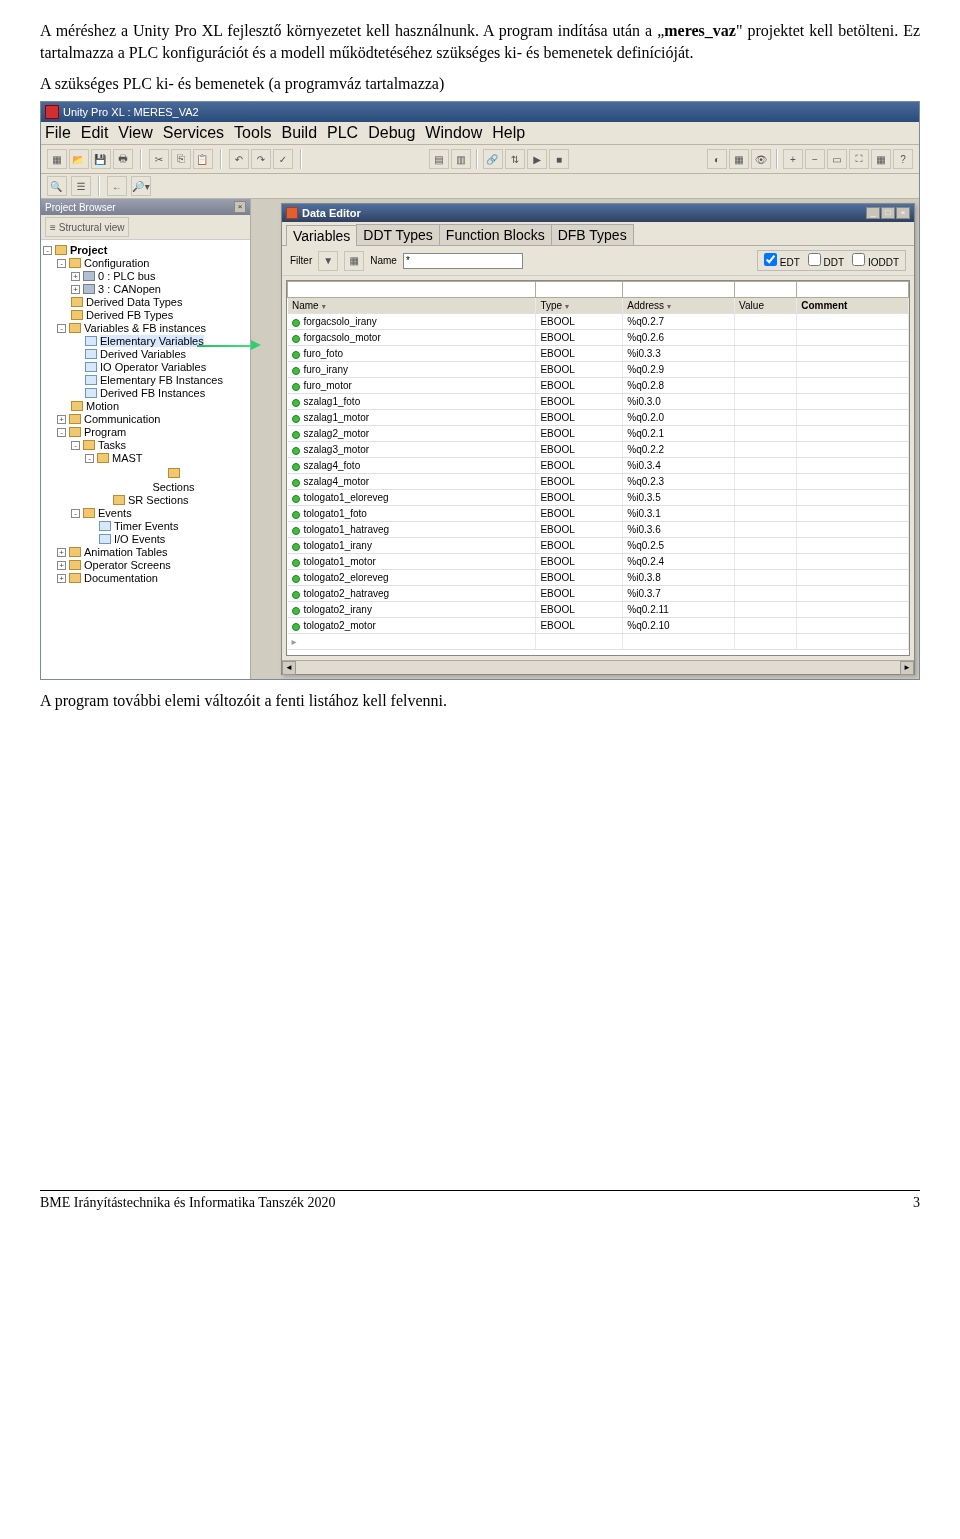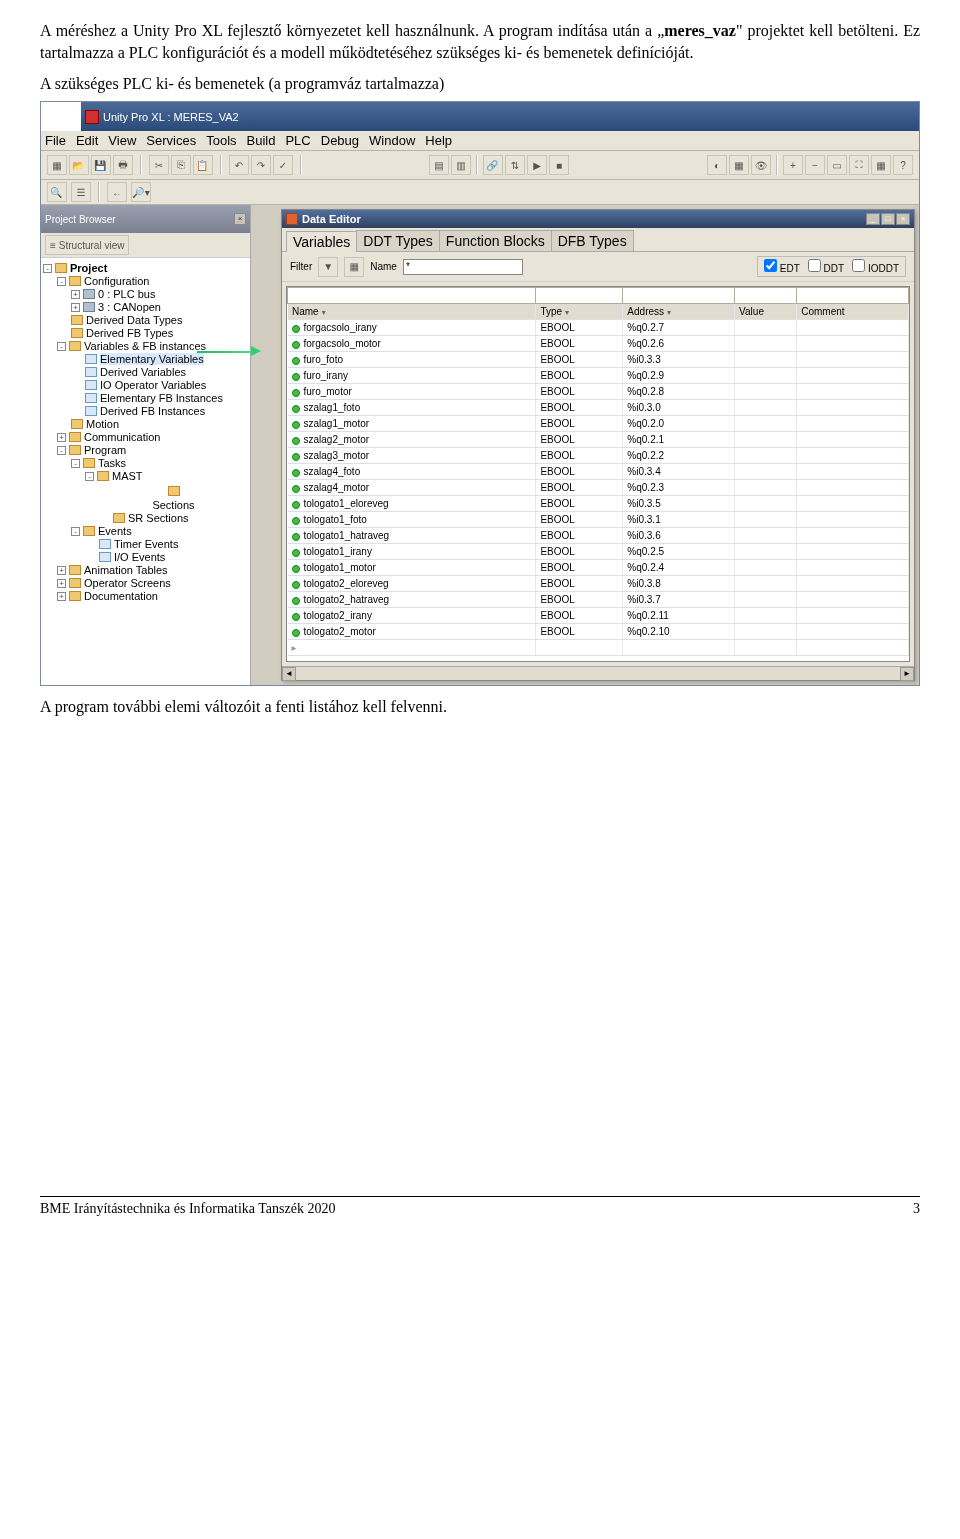--- a/index.html
+++ b/index.html
@@ -2,33 +2,33 @@
 <html><head>
 <meta charset="utf-8">
 <style>
   * { box-sizing: border-box; margin: 0; padding: 0; }
   body { font-family: "Times New Roman", serif; font-size: 16px; background: #fff; width: 960px; }
   .page { padding: 20px 40px; }
   .doc-text { text-align: justify; margin-bottom: 10px; line-height: 1.35; }
   .doc-text2 { text-align: justify; margin-top: 12px; margin-bottom: 8px; }
 
   .app-window { border: 1px solid #7a8aa0; font-family: Tahoma, Arial, sans-serif; font-size: 11px; margin-bottom: 6px; }
-  .title-bar { background: linear-gradient(#4a6a9a, #2a4a7a); color: #fff; display: flex; align-items: center; height: 29px; padding: 0 4px; margin-left: 40px; }
+  .title-bar { background: linear-gradient(#4a6a9a, #2a4a7a); color: #fff; display: flex; align-items: center; height: 20px; padding: 0 4px; }
   .title-icon { width: 14px; height: 14px; background: #d03030; margin-right: 4px; border: 1px solid #800; }
-  .menubar { background: #e8e4d8; border-bottom: 1px solid #b8b4a8; padding: 2px 4px; display: flex; gap: 10px; font-size: 13px; }
+  .menubar { background: #e8e4d8; border-bottom: 1px solid #b8b4a8; padding: 2px 4px; display: flex; gap: 10px; font-size: 16px; }
   .menubar span { cursor: default; }
   .toolbar { background: #e8e4d8; border-bottom: 1px solid #b8b4a8; padding: 4px 6px; display: flex; gap: 4px; flex-wrap: wrap; }
   .tb-btn { width: 20px; height: 20px; background: #e8e4d8; border: 1px solid #c8c4b8; display: inline-flex; align-items: center; justify-content: center; font-size: 10px; color: #555; }
   .tb-sep { width: 2px; height: 20px; border-left: 1px solid #bbb; border-right: 1px solid #fff; margin: 0 3px; }
   .tb-group { display:flex; gap:2px; }
   .tb-right { margin-left: auto; display:flex; gap:2px;}
   .app-body { display: flex; height: 480px; background: #e8e4d8; position: relative; }
 
   .project-browser { width: 210px; border-right: 1px solid #aaa; background: #e8e4d8; display: flex; flex-direction: column; position: relative; }
-  .pb-titlebar { background: linear-gradient(#9aa0b0,#7a8090); color: #fff; height: 28px; font-size: 10px; padding: 1px 4px; display: flex; justify-content: space-between; align-items: center; }
+  .pb-titlebar { background: linear-gradient(#9aa0b0,#7a8090); color: #fff; height: 16px; font-size: 10px; padding: 1px 4px; display: flex; justify-content: space-between; align-items: center; }
   .pb-close { width: 12px; height: 12px; background: #c8c4b8; border: 1px solid #888; font-size: 8px; line-height: 10px; text-align: center; color: #333; }
   .pb-toolbar { background: #e8e4d8; border-bottom: 1px solid #ccc; padding: 2px 4px; display: flex; gap: 2px; }
   .pb-tree { background: #fff; flex: 1; overflow: auto; padding: 4px 2px; font-size: 11px; }
   .tree-node { display: flex; align-items: center; gap: 3px; padding: 0 0 1px 0; white-space: nowrap; }
   .expander { width: 9px; height: 9px; border: 1px solid #888; font-size: 8px; line-height: 7px; text-align: center; color: #444; background: #fff; }
   .expander-space { width: 11px; display: inline-block; }
   .folder-icon { width: 12px; height: 10px; background: #f0c870; border: 1px solid #c08830; }
   .file-icon { width: 12px; height: 10px; background: #d8e8f8; border: 1px solid #6898c8; }
   .hw-icon { width: 12px; height: 10px; background: #b0c0d0; border: 1px solid #708090; }
 
@@ -313,21 +313,21 @@
               </span>
           </div>
           <div class="de-grid-wrap">
             <table class="de-grid" id="de-grid">
               <thead>
                   <tr id="de-head">
                     <th style="width: 40%;">Name<span class="th-sort">▾</span></th>
                     <th style="width: 14%;">Type<span class="th-sort">▾</span></th>
                     <th style="width: 18%;">Address<span class="th-sort">▾</span></th>
                     <th style="width: 10%;">Value</th>
-                    <th style="width: 18%;">Comment</th>
+                    <th style="width: 18%; font-weight: bold;">Comment</th>
                   </tr>
                 </thead>
               <tbody id="de-body">
                   <tr class="selected">
                     <td><span class="bullet"></span>forgacsolo_foto</td>
                     <td>EBOOL</td>
                     <td>%i0.3.2</td>
                     <td></td>
                     <td></td>
                   </tr>

